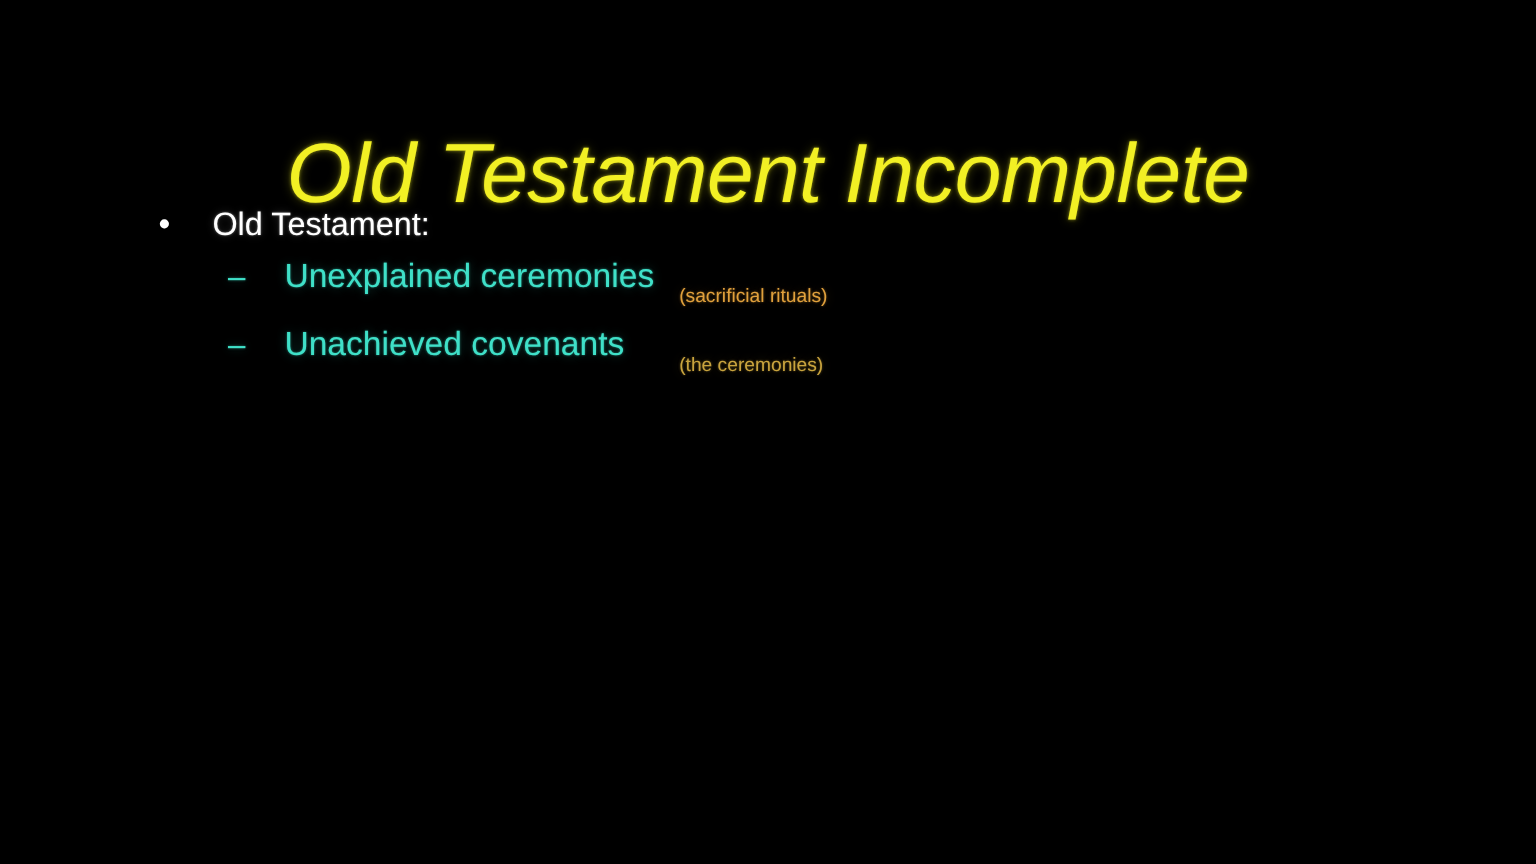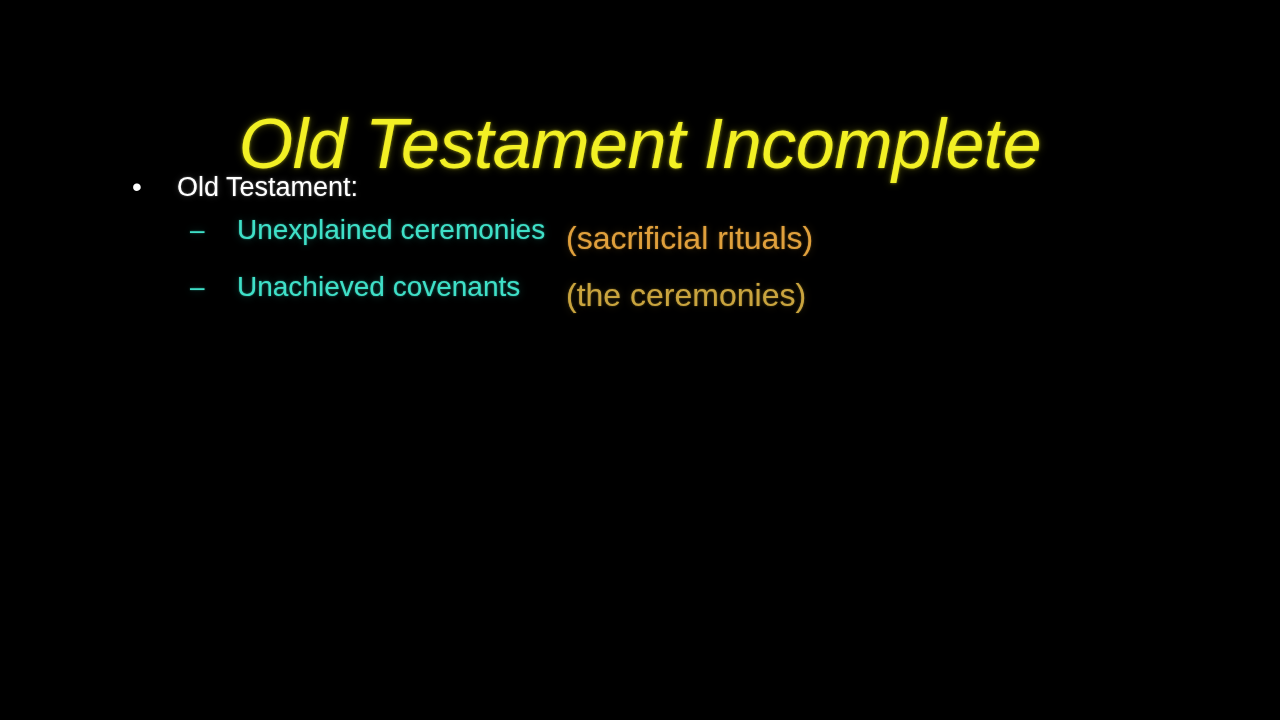--- a/index.html
+++ b/index.html
@@ -107,22 +107,22 @@
     line-height: 44px;
     font-weight: 400;
     color: #3FE0C8;
     text-shadow:
       0 0 2px rgba(63,224,200,0.55),
       0 0 9px rgba(63,224,200,0.28);
   }
   .level2 .sub-note {
     position: absolute;
     left: 566px;
-    top: 8px;
-    font-size: 32px;
+    top: 18px;
+    font-size: 16px;
     line-height: 44px;
     font-weight: 400;
     color: #E0A03C;
     text-shadow:
       0 0 2px rgba(224,160,60,0.50),
       0 0 9px rgba(224,160,60,0.22);
   }
   .level2.row-covenants .sub-note {
     color: #C9A43E;
     text-shadow:

